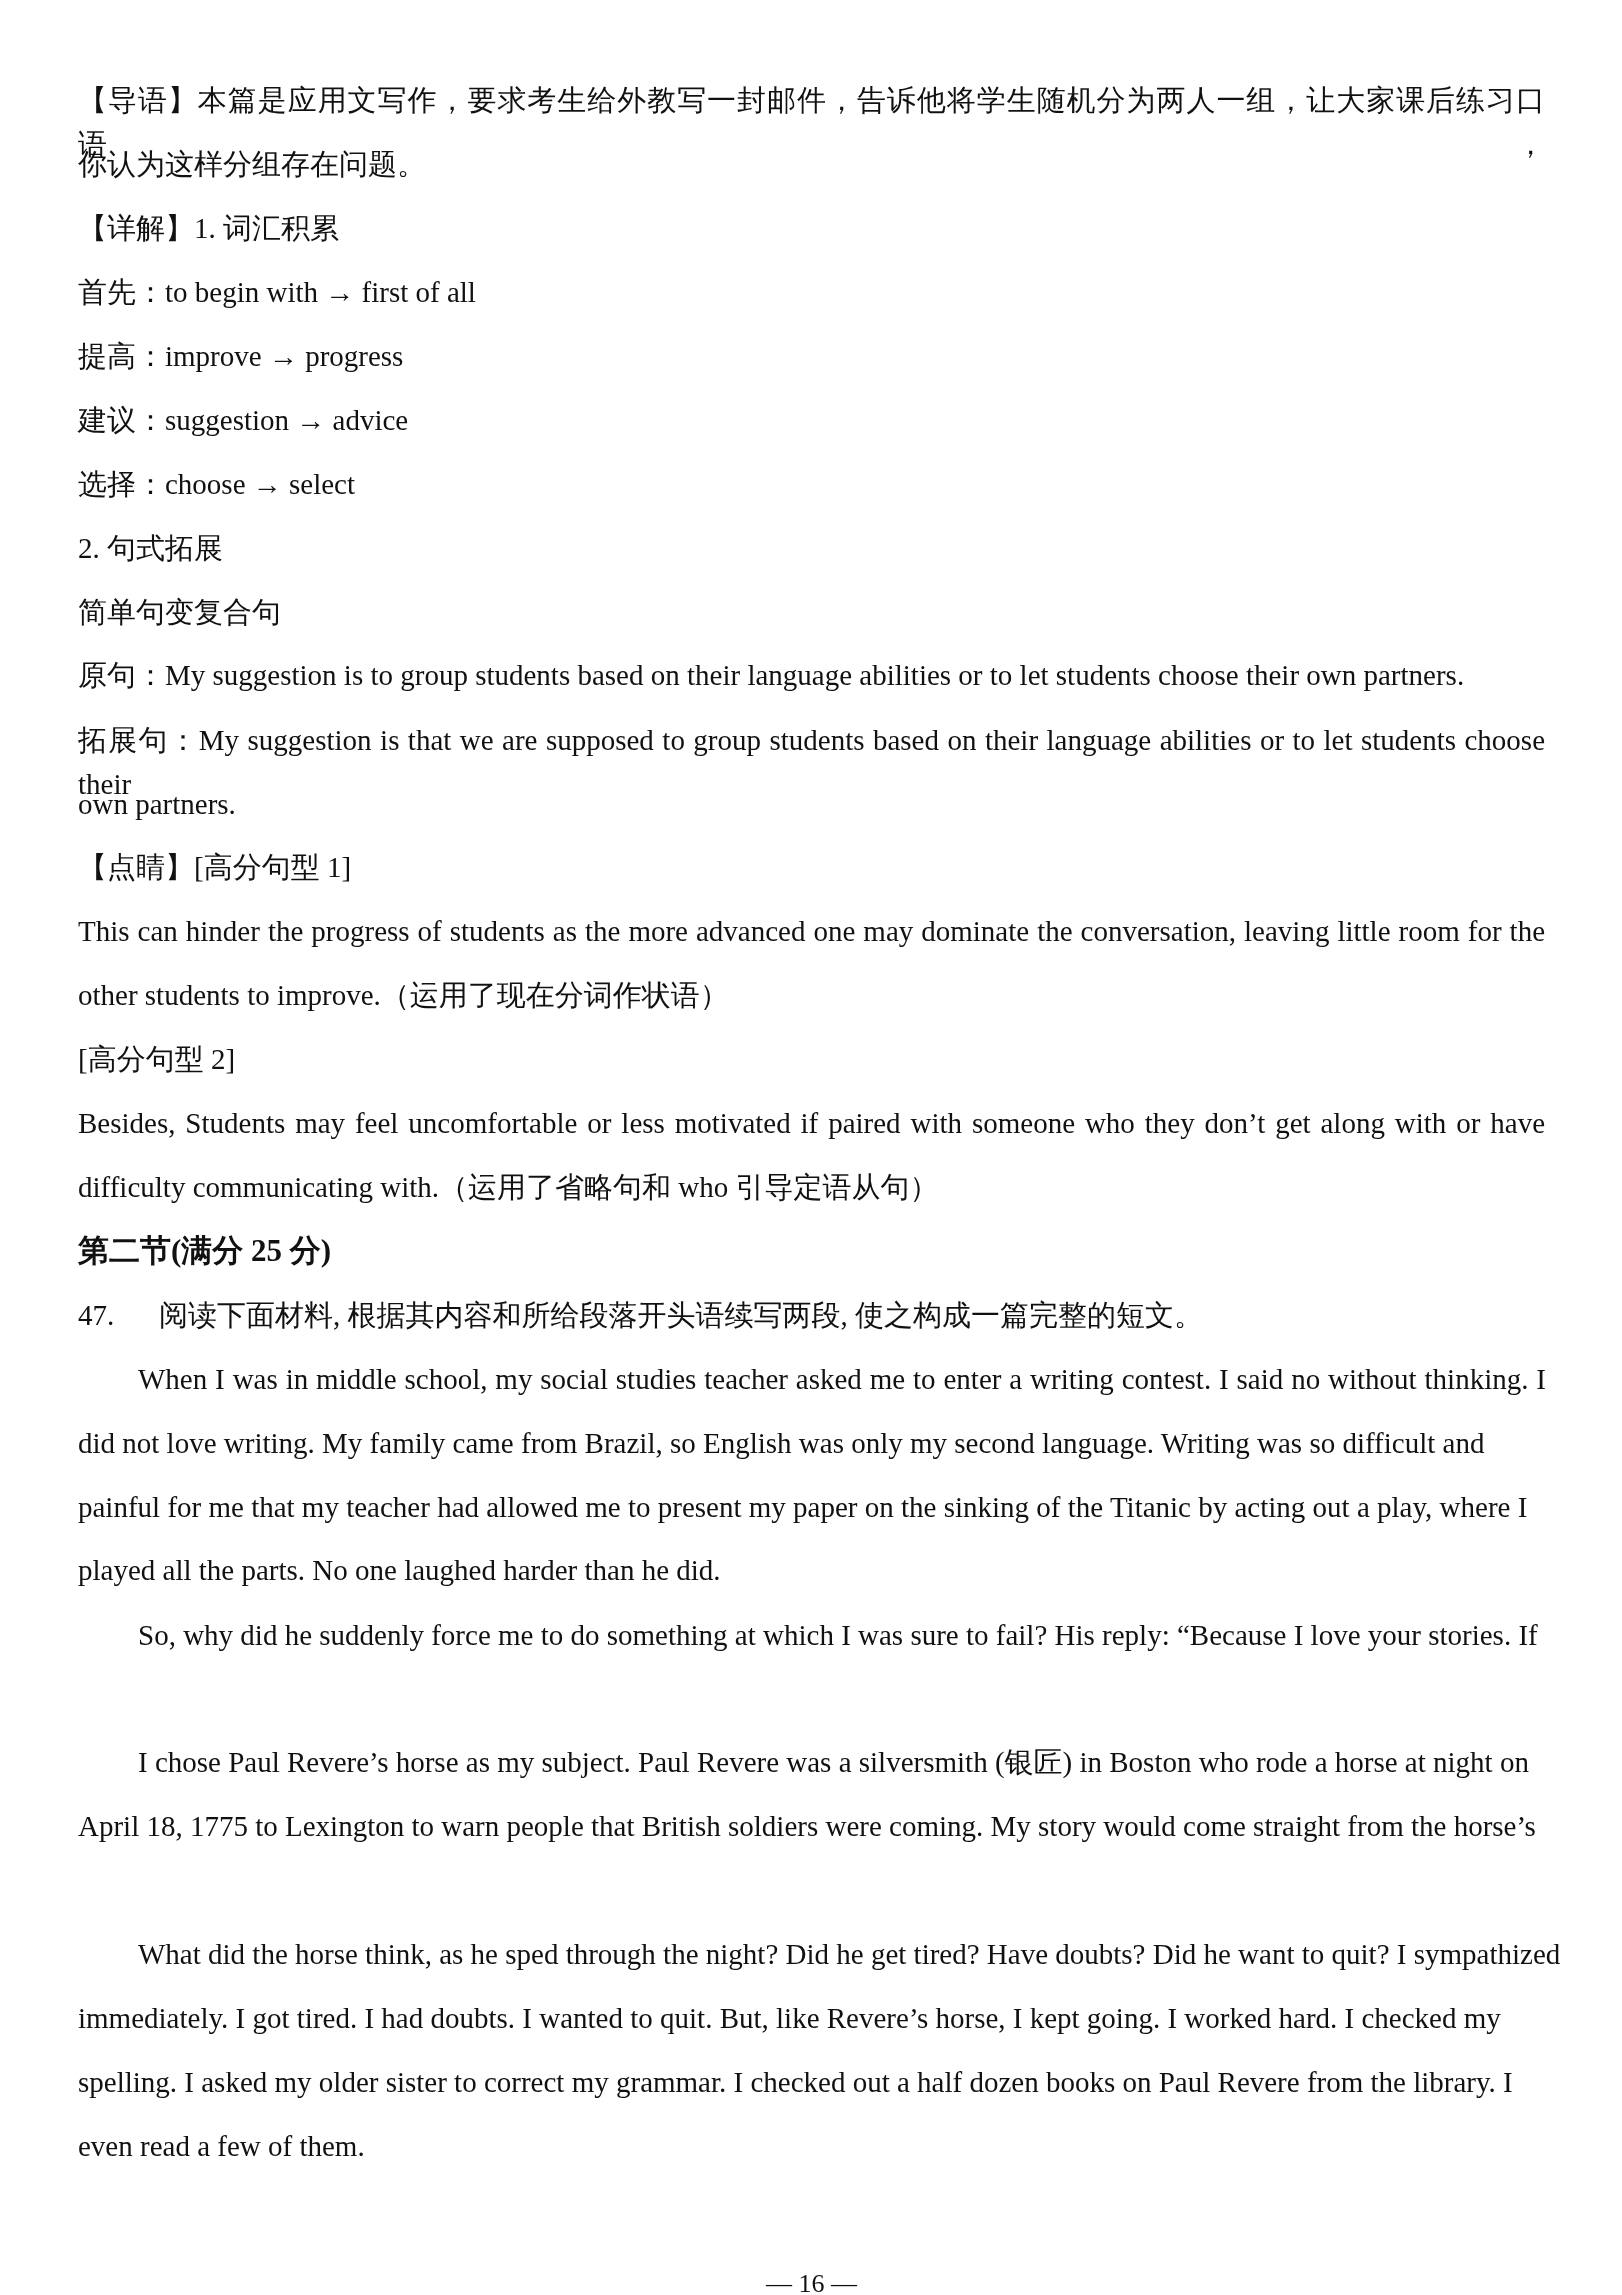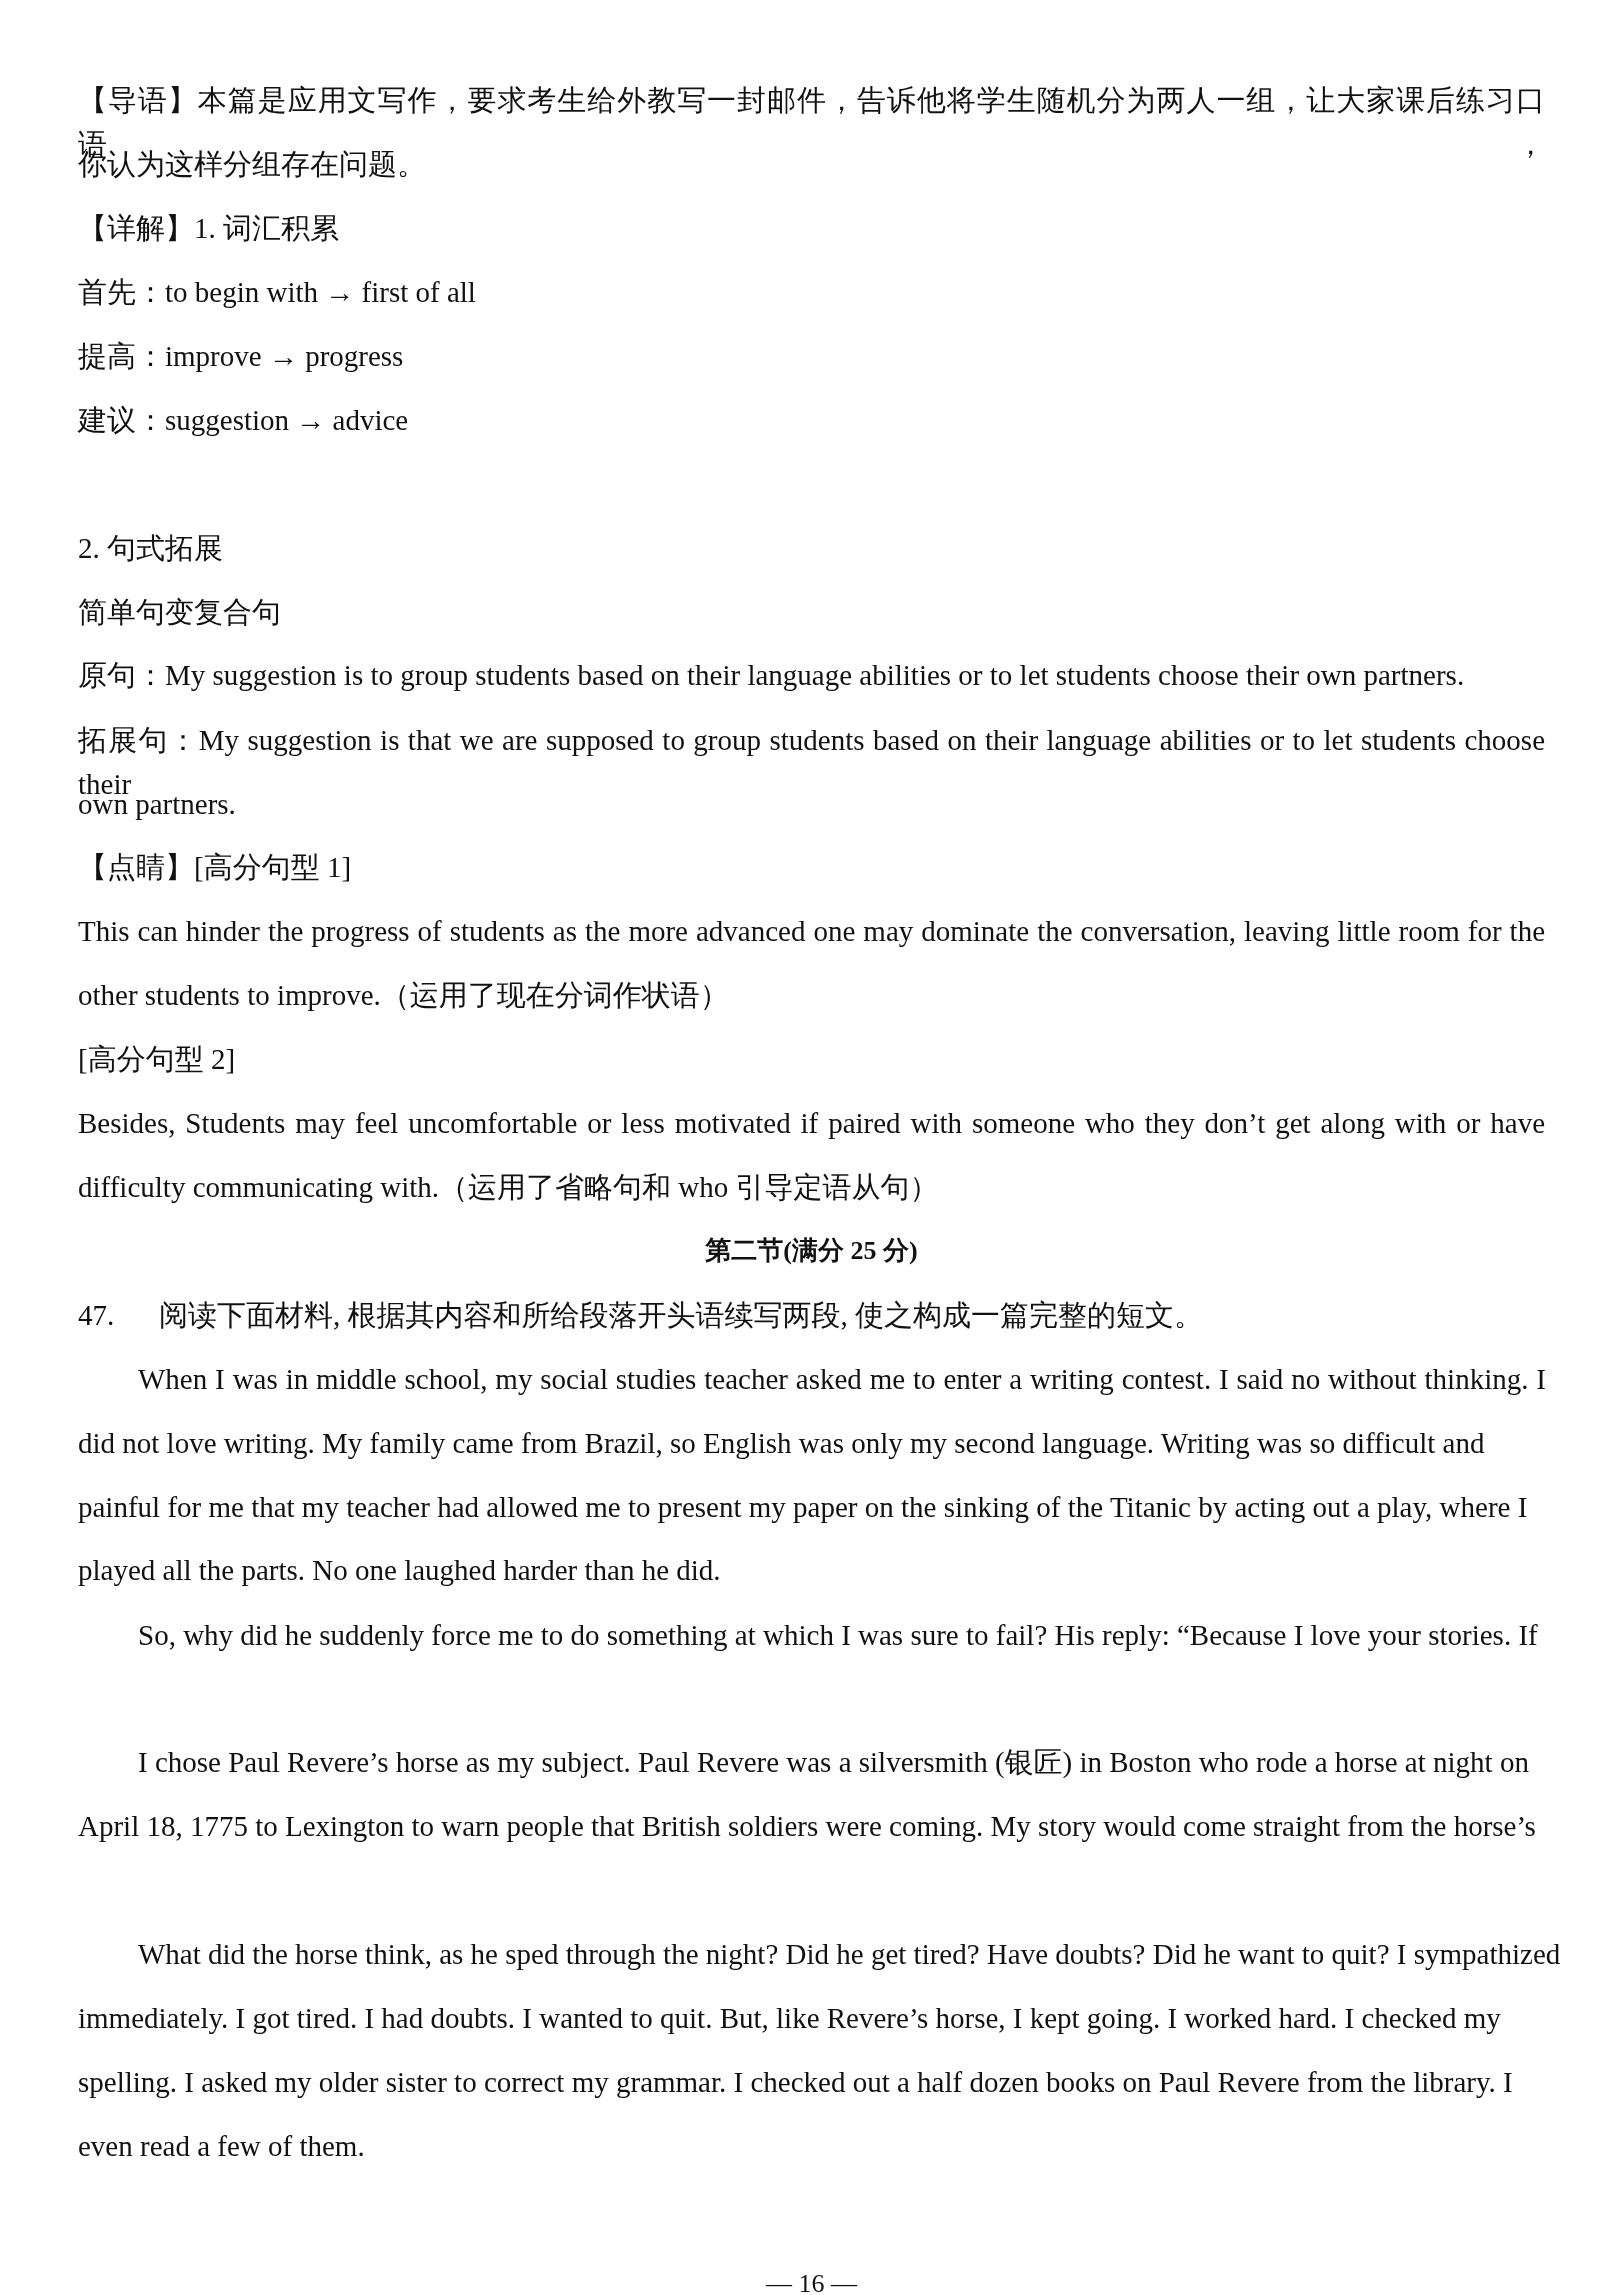--- a/index.html
+++ b/index.html
@@ -37,22 +37,21 @@
     white-space: normal;
     text-align: justify;
     text-align-last: justify;
   }
   .line.indent {
     padding-left: 60px;
     width: 1408px;
   }
   .line.heading {
     font-weight: bold;
-    font-size: 26px;
-    text-align: center;
+    font-size: 31px;
   }
   .qnum {
     display: inline-block;
     width: 81px;
   }
   .page-number {
     position: absolute;
     left: 0;
     width: 1623px;
     top: 2266px;
@@ -67,20 +66,21 @@
 
 <div class="page">
 
   <div class="line justify" style="top:78px">【导语】本篇是应用文写作，要求考生给外教写一封邮件，告诉他将学生随机分为两人一组，让大家课后练习口语，</div>
   <div class="line" style="top:142px">你认为这样分组存在问题。</div>
 
   <div class="line" style="top:206px">【详解】1. 词汇积累</div>
   <div class="line" style="top:270px">首先：to begin with → first of all</div>
   <div class="line" style="top:334px">提高：improve → progress</div>
   <div class="line" style="top:398px">建议：suggestion → advice</div>
+  <div class="line" style="top:462px">选择：choose → select</div>
   <div class="line" style="top:526px">2. 句式拓展</div>
   <div class="line" style="top:590px">简单句变复合句</div>
   <div class="line" style="top:653px">原句：My suggestion is to group students based on their language abilities or to let students choose their own partners.</div>
   <div class="line justify" style="top:718px">拓展句：My suggestion is that we are supposed to group students based on their language abilities or to let students choose their</div>
   <div class="line" style="top:782px">own partners.</div>
 
   <div class="line" style="top:845px">【点睛】[高分句型 1]</div>
   <div class="line justify" style="top:909px">This can hinder the progress of students as the more advanced one may dominate the conversation, leaving little room for the</div>
   <div class="line" style="top:973px">other students to improve.（运用了现在分词作状语）</div>
   <div class="line" style="top:1037px">[高分句型 2]</div>

